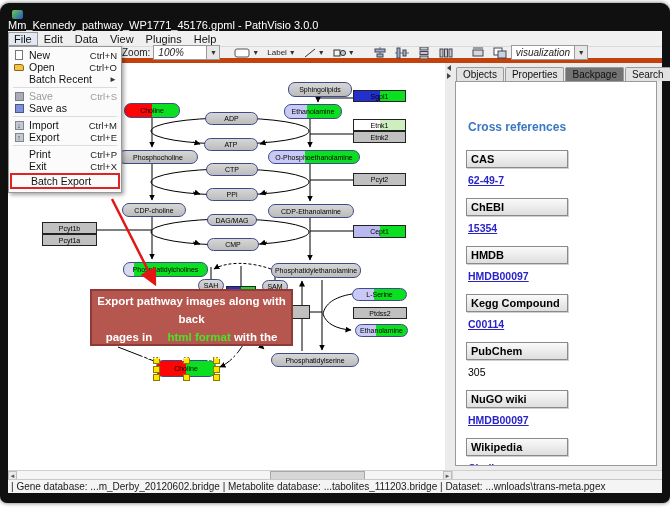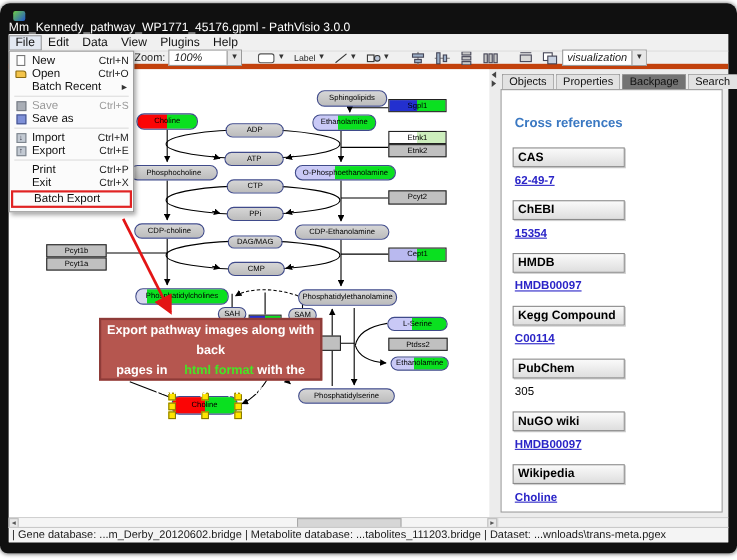--- a/index.html
+++ b/index.html
@@ -25,21 +25,21 @@
   .canvas{position:absolute;left:0;top:32px;width:437px;height:407px;background:#ffffff;border:0;overflow:hidden;}
   .splitter{position:absolute;left:437px;top:32px;width:7px;height:407px;background:#ececec;}
   .splitter .tri{width:0;height:0;margin:2px auto;}
   .tri-l{border-top:3px solid transparent;border-bottom:3px solid transparent;border-right:4px solid #444;}
   .tri-r{border-top:3px solid transparent;border-bottom:3px solid transparent;border-left:4px solid #444;}
   .sidepanel{position:absolute;left:444px;top:32px;width:210px;height:407px;background:#ececec;}
   .tabs{display:flex;align-items:flex-end;height:16px;padding:2px 2px 0 4px;font-size:10px;}
   .tab{border:1px solid #9a9a9a;border-bottom:none;background:#e2e2e2;padding:1px 6px 1px 6px;margin-right:1px;border-radius:2px 2px 0 0;color:#111;}
   .tab.active{background:#737373;font-weight:normal;position:relative;top:1px;padding-bottom:2px;}
   .panelbody{position:absolute;left:3px;top:18px;width:202px;height:385px;background:#fff;border:1px solid #9a9a9a;overflow:hidden;padding:8px 10px;box-sizing:border-box;}
-  .xref-head{color:#3a78c2;font-weight:bold;font-size:12px;margin:14px 0 16px 2px;}
+  .xref-head{color:#3a78c2;font-weight:bold;font-size:12px;margin:30px 0 16px 2px;}
   .xsec{margin-bottom:9px;}
   .xsec .hdr{width:92px;border:1px solid #8a8a8a;background:linear-gradient(#fafafa,#dedede);font-weight:bold;font-size:11px;padding:2px 4px;color:#000;box-shadow:1px 1px 0 #cfcfcf;}
   .xsec .val{font-size:10.5px;margin:6px 0 12px 2px;font-weight:bold;}
   .xsec .val a{color:#2a24c7;}
   .xsec .val.plain{font-weight:normal;color:#000;}
   
   .hscroll{position:absolute;left:0;top:439px;width:654px;height:9px;background:#f0f0f0;border-top:1px solid #d0d0d0;}
   .hs-track{position:absolute;left:0;top:0;width:444px;height:9px;background:#f5f5f5;border-right:1px solid #cfcfcf;}
   .hs-btn{position:absolute;top:0;width:9px;height:9px;background:#e9e9e9;border:1px solid #bdbdbd;box-sizing:border-box;font-size:6px;color:#555;display:flex;align-items:center;justify-content:center;}
   .hs-thumb{position:absolute;left:262px;top:0;width:95px;height:9px;background:#d6d6d6;border:1px solid #a8a8a8;box-sizing:border-box;}

